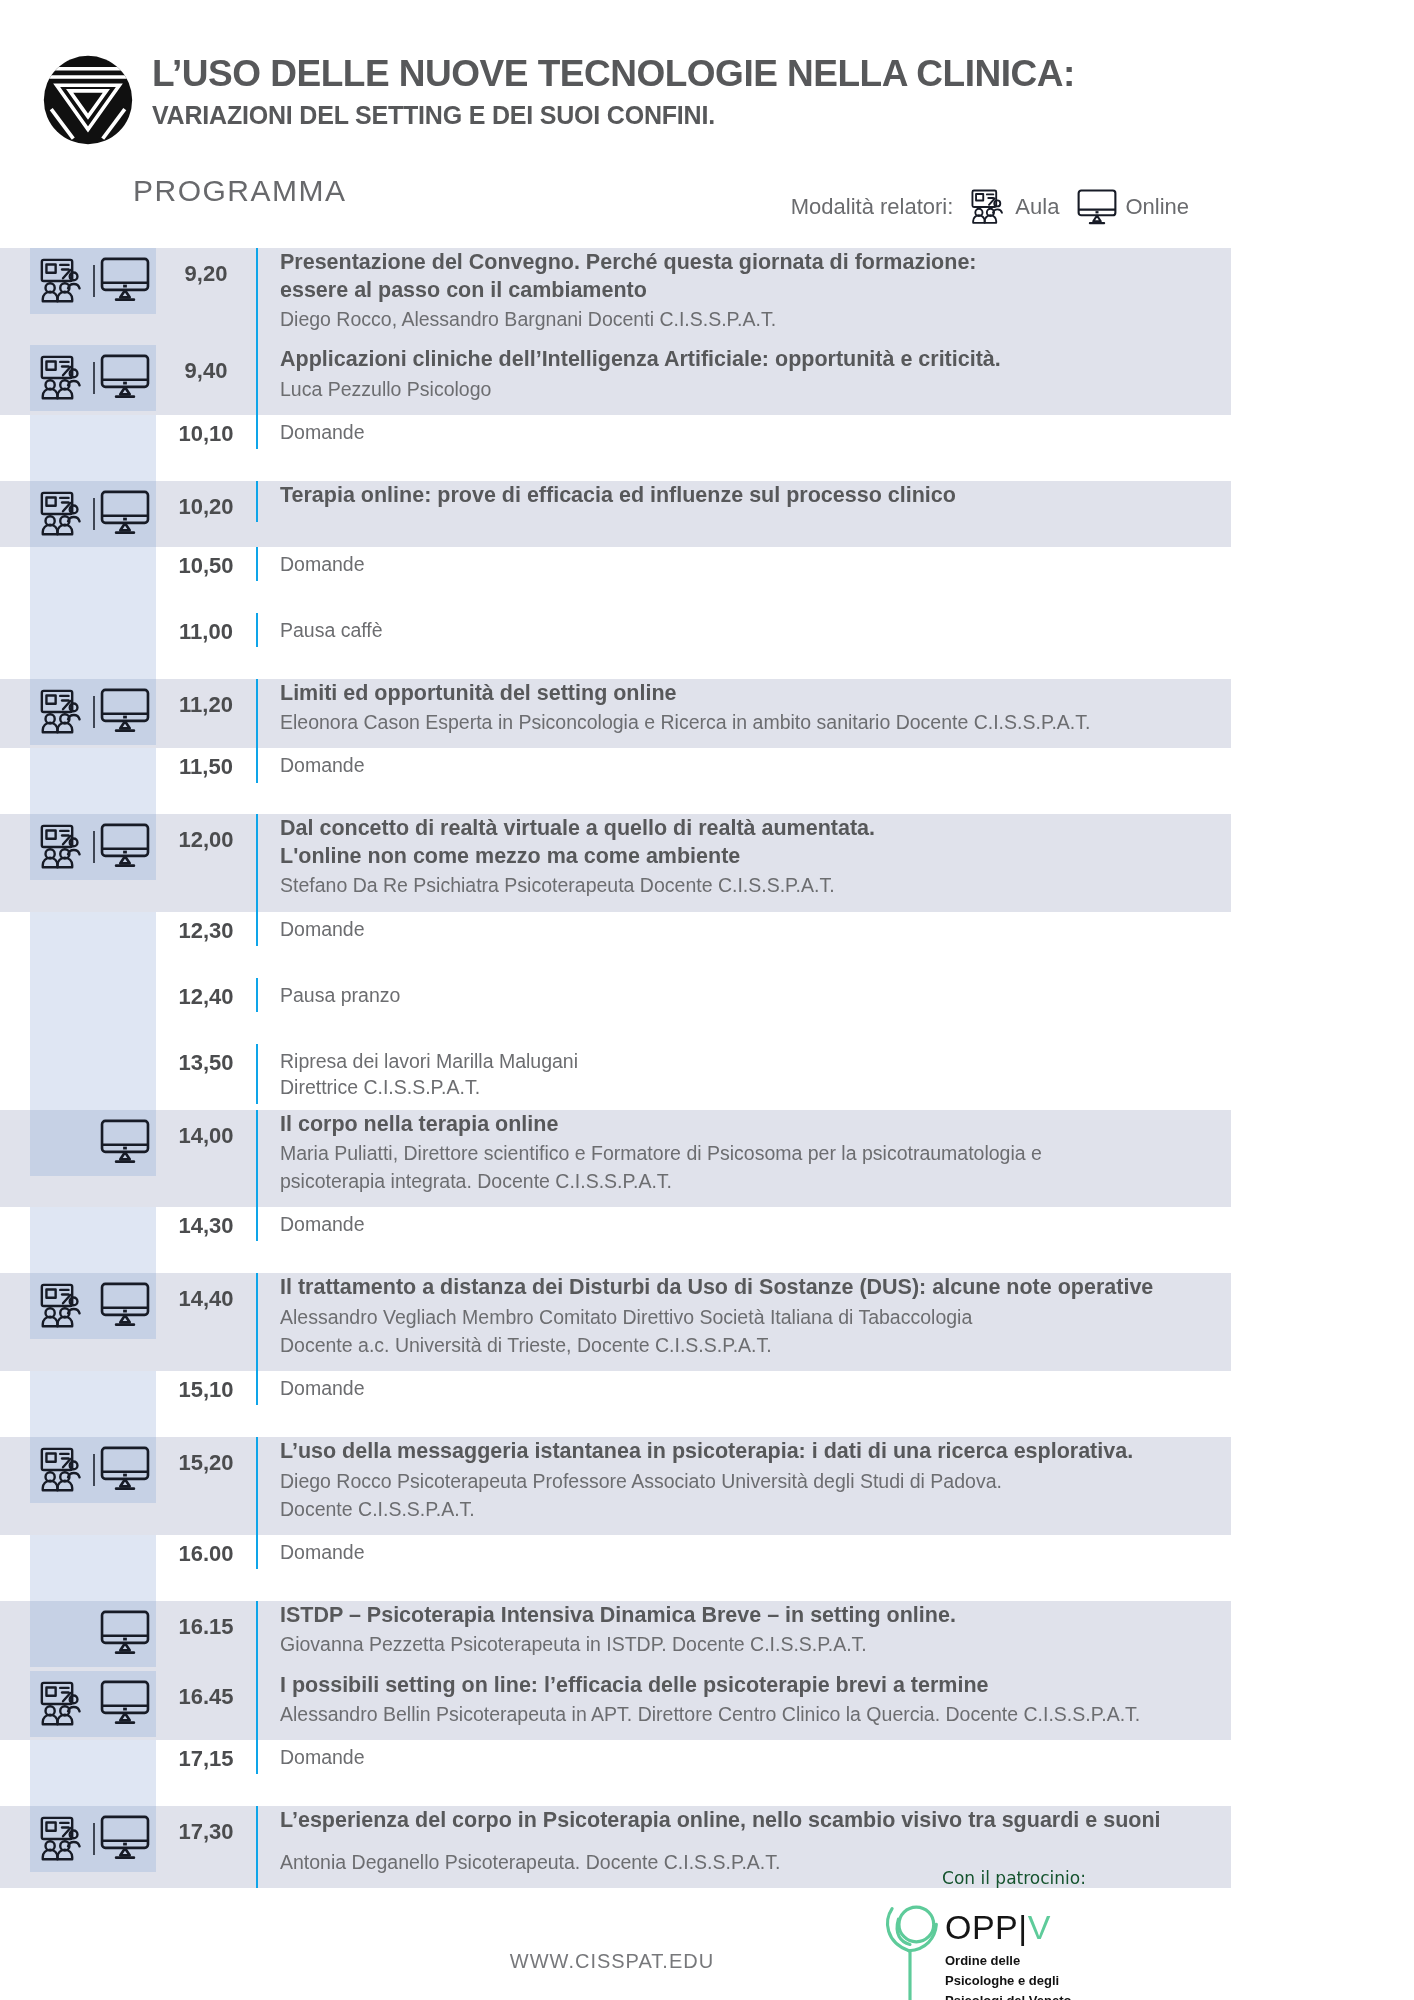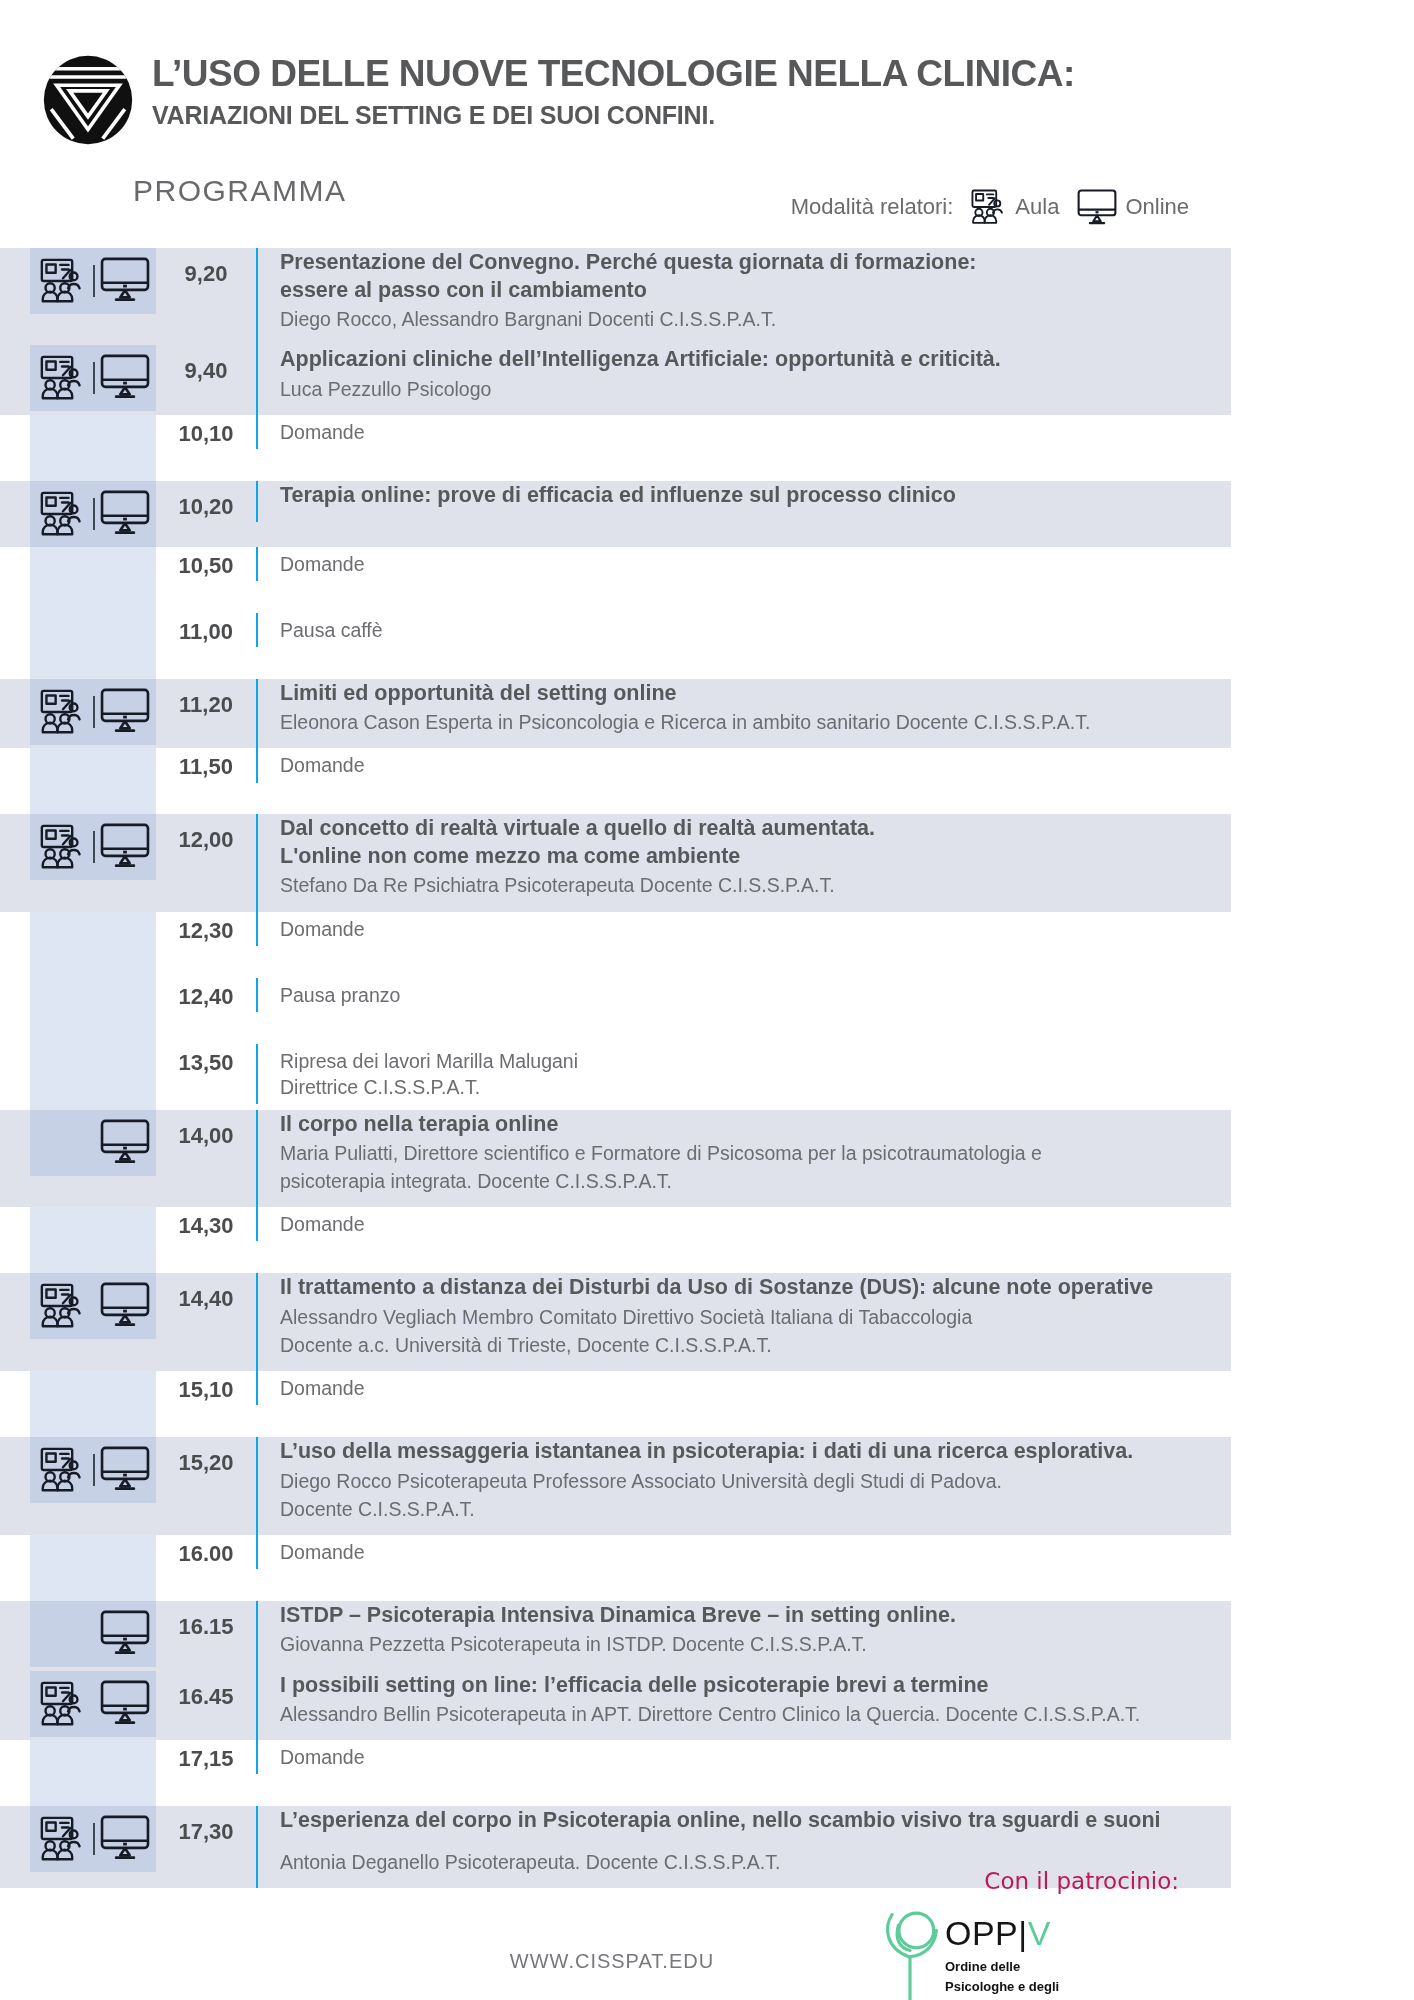--- a/index.html
+++ b/index.html
@@ -41,21 +41,21 @@
   
   .row.info{min-height:54px;}
   .row.info .time{display:flex;align-items:center;justify-content:center;padding-top:6px;}
   .row.info .content{display:flex;flex-direction:column;justify-content:center;padding-top:4px;padding-bottom:4px;}
   .row.info .speaker-line{margin-top:0;}
 
   
   .website{position:absolute;left:0;right:7px;top:1950px;text-align:center;font-size:20px;
            color:#77787b;letter-spacing:1px;}
   .patronage{position:absolute;top:1868px;right:52px;width:330px;}
-  .patronage-label{font-size:23px;color:#be185d;text-align:right;font-family:"DejaVu Sans", sans-serif;}
+  .patronage-label{font-size:17px;color:#14532d;text-align:center;font-family:"DejaVu Sans", sans-serif;}
   .oppv{display:flex;align-items:flex-start;margin-top:8px;margin-left:28px;}
   .oppv-svg{flex:0 0 66px;}
   .oppv-textcol{margin-left:2px;padding-top:14px;}
   .oppv-name{font-size:34px;font-weight:500;color:#151515;letter-spacing:0.5px;line-height:1;}
   .oppv-name .green{color:#5ecb9a;}
   .oppv-lines{margin-top:7px;font-size:13px;font-weight:700;color:#111;line-height:1.55;}
 
   svg{display:block;}
 </style>
 </head>

